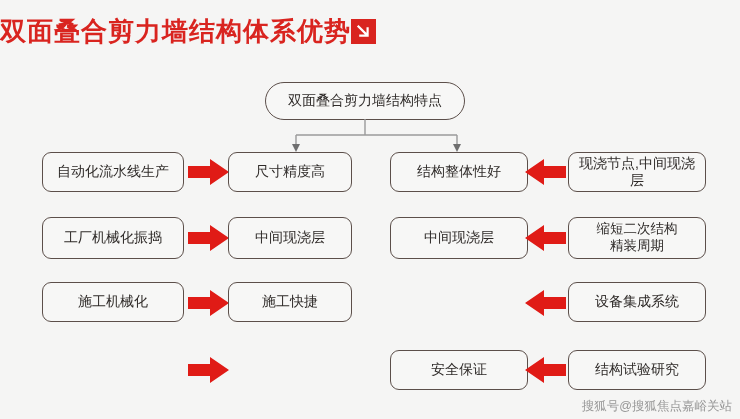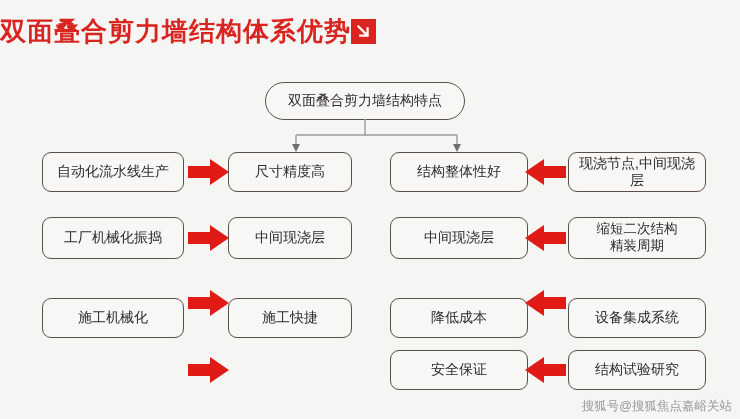--- a/index.html
+++ b/index.html
@@ -76,21 +76,21 @@
 
   
   .col-a { left: 42px;  width: 142px; align-items: center; }
   .col-b { left: 228px; width: 124px; }
   .col-c { left: 390px; width: 138px; }
   .col-d { left: 568px; width: 138px; }
 
   
   .row-1 { top: 152px; height: 40px; }
   .row-2 { top: 217px; height: 42px; }
-  .row-3 { top: 298px; height: 40px; }
+  .row-3 { top: 282px; height: 40px; }
   .row-4 { top: 350px; height: 40px; }
 
   
   .connector {
     position: absolute;
     left: 265px;
     top: 119px;
     width: 210px;
     height: 36px;
     pointer-events: none;
@@ -201,23 +201,20 @@
     <span class="label">施工机械化</span>
   </div>
   <div class="arrow arrow-r-3">
     <svg width="42" height="28" viewBox="0 0 42 28" aria-hidden="true">
       <path d="M0 8 L22 8 L22 1 L41 14 L22 27 L22 20 L0 20 Z" fill="#e01b16"></path>
     </svg>
   </div>
   <div class="node col-b row-3">
     <span class="label">施工快捷</span>
   </div>
-  <div class="node col-c row-3">
-    <span class="label">降低成本</span>
-  </div>
   <div class="arrow arrow-l-3">
     <svg width="42" height="28" viewBox="0 0 42 28" aria-hidden="true">
       <path d="M42 8 L20 8 L20 1 L1 14 L20 27 L20 20 L42 20 Z" fill="#e01b16"></path>
     </svg>
   </div>
   <div class="node col-d row-3">
     <span class="label">设备集成系统</span>
   </div>
 
   <div class="arrow arrow-r-4">

